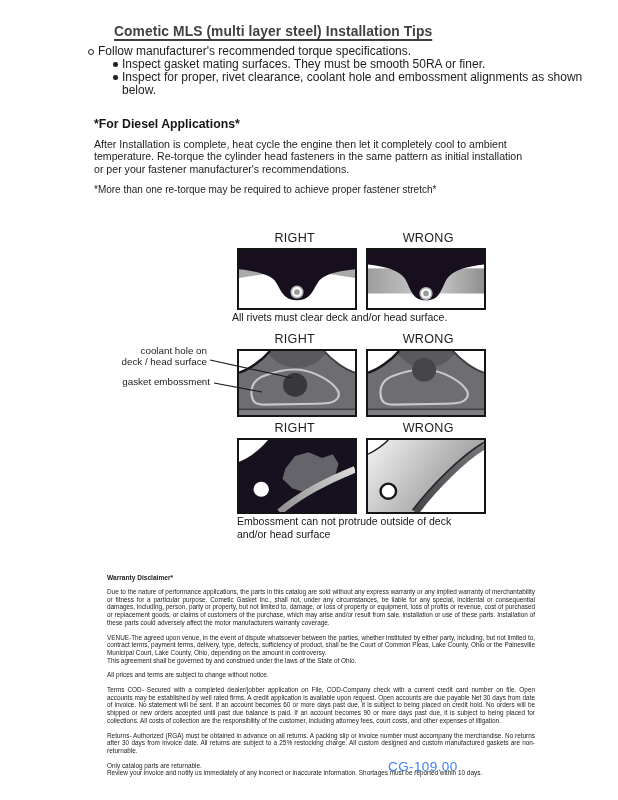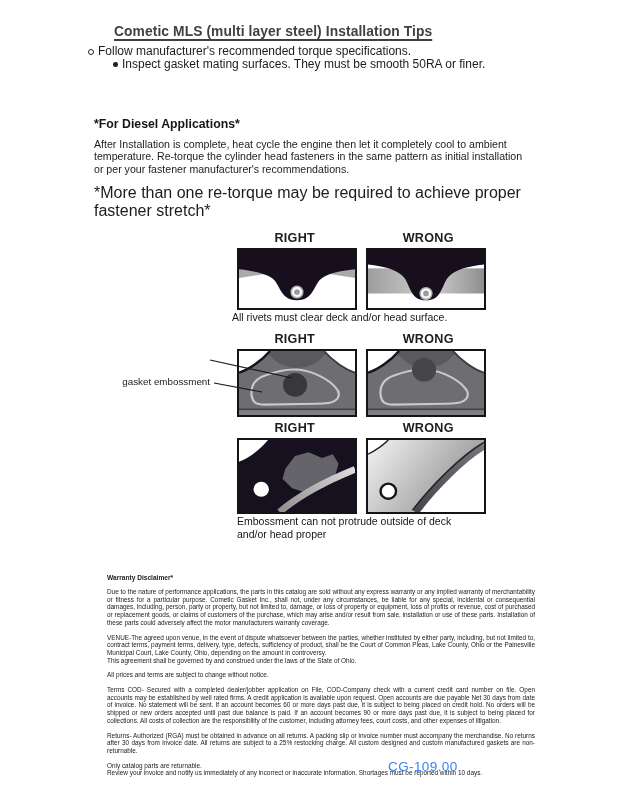--- a/index.html
+++ b/index.html
@@ -26,26 +26,26 @@
   .bullets li.lvl2 { margin-left:25px; padding-left:9px; }
   .bullets li.lvl2::before {
     content:""; position:absolute; left:0; top:4px; width:4.5px; height:4.5px;
     background:#222; border-radius:50%;
   }
   
   .diesel { position:absolute; left:94px; top:117px; width:460px; }
   .diesel-heading { font-size:12.3px; font-weight:bold; margin-bottom:7px; color:#161616; }
   .para { margin-bottom:9px; }
   .para div { font-size:10.6px; line-height:12.3px; }
-  .note { font-size:16px; margin-top:6px; }
+  .note { font-size:10px; margin-top:6px; }
   
   .figures { position:absolute; left:237px; top:231px; width:249px; }
   .fig-row.r2 { margin-top:8px; }
   .fig-row.r3 { margin-top:4px; }
-  .fig-labels { display:flex; gap:18px; height:15px;font-weight:bold; }
+  .fig-labels { display:flex; gap:18px; height:15px; }
   .fig-labels span { width:120px; text-align:center; font-size:12.6px; color:#1d1d1d; letter-spacing:.3px; }
   .fig-panels { display:flex; gap:9px; margin-top:2px; }
   .panel { width:120px; border:2px solid #141414; background:#fff; }
   .panel svg { display:block; }
   .fig-caption { font-size:10.5px; line-height:13px; margin-top:1px; color:#161616; }
   .fig-caption.shift { margin-left:10px; }
   .fig-caption.pull { margin-left:-5px; }
   
   .ann { position:absolute; text-align:right; font-size:9.8px; line-height:10.5px; color:#1a1a1a; }
   .ann-coolant { left:105px; top:346px; width:102px; }
@@ -63,20 +63,21 @@
 </head>
 <body>
 
 <div class="page">
 
   <h1 class="title">Cometic MLS (multi layer steel) Installation Tips</h1>
 
   <ul class="bullets">
     <li class="lvl1">Follow manufacturer's recommended torque specifications.</li>
     <li class="lvl2">Inspect gasket mating surfaces.  They must be smooth 50RA or finer.</li>
+    <li class="lvl2">Inspect for proper, rivet clearance, coolant hole and embossment alignments as shown below.</li>
   </ul>
 
   <div class="diesel">
     <div class="diesel-heading">*For Diesel Applications*</div>
     <div class="para">
       <div>After Installation is complete, heat cycle the engine then let it completely cool to ambient</div>
       <div>temperature. Re-torque the cylinder head fasteners in the same pattern as initial installation</div>
       <div>or per your fastener manufacturer's recommendations.</div>
     </div>
     <div class="note">*More than one re-torque may be required to achieve proper fastener stretch*</div>
@@ -194,24 +195,28 @@
             <rect x="0" y="0" width="120" height="76" fill="#ffffff"></rect>
             <path d="M21,0 H120 V7 C99,20 68,52 51,76 H0 V15 C8,11 15,6 21,0 Z" fill="url(#band2)"></path>
             <path d="M21,0 C15,6 8,11 0,15" stroke="#1c1c1c" stroke-width="1.5" fill="none"></path>
             <path d="M120,6 C98,19 67,51 49,76" stroke="url(#stripe2)" stroke-width="8" fill="none"></path>
             <path d="M120,2.5 C97,16 66,48 46,74" stroke="#242428" stroke-width="1.5" fill="none"></path>
             <circle cx="21" cy="54" r="8" fill="#ffffff" stroke="#141414" stroke-width="2.5"></circle>
           </svg>
         </div>
       </div>
       <div class="fig-caption">Embossment can not protrude outside of deck</div>
-      <div class="fig-caption" style="margin-top:0">and/or head proper</div>
-    </div>
-  </div>
-
+      <div class="fig-caption" style="margin-top:0">and/or head surface</div>
+    </div>
+  </div>
+
+  <div class="ann ann-coolant">
+    <div>coolant hole on</div>
+    <div>deck / head surface</div>
+  </div>
   <div class="ann ann-emboss">gasket embossment</div>
 
   <svg class="leader-overlay" width="618" height="800">
     <line x1="210" y1="360" x2="292" y2="378" stroke="#1a1a1a" stroke-width="1.1"></line>
     <line x1="214" y1="383" x2="262" y2="392" stroke="#1a1a1a" stroke-width="1.1"></line>
   </svg>
 
   <div class="legal">
     <div class="legal-heading">Warranty Disclaimer*</div>
     <p>Due to the nature of performance applications, the parts in this catalog are sold without any express warranty or any implied warranty of merchantability or fitness for a particular purpose.  Cometic Gasket Inc., shall not, under any circumstances, be liable for any special, incidental or consequential damages, including, person, party or property, but not limited to, damage, or loss of property or equipment, loss of profits or revenue, cost of purchased or replacement goods, or claims of customers of the purchase, which may arise and/or result from sale, installation or use of these parts.  Installation of these parts could adversely affect the motor manufacturers warranty coverage.</p>

